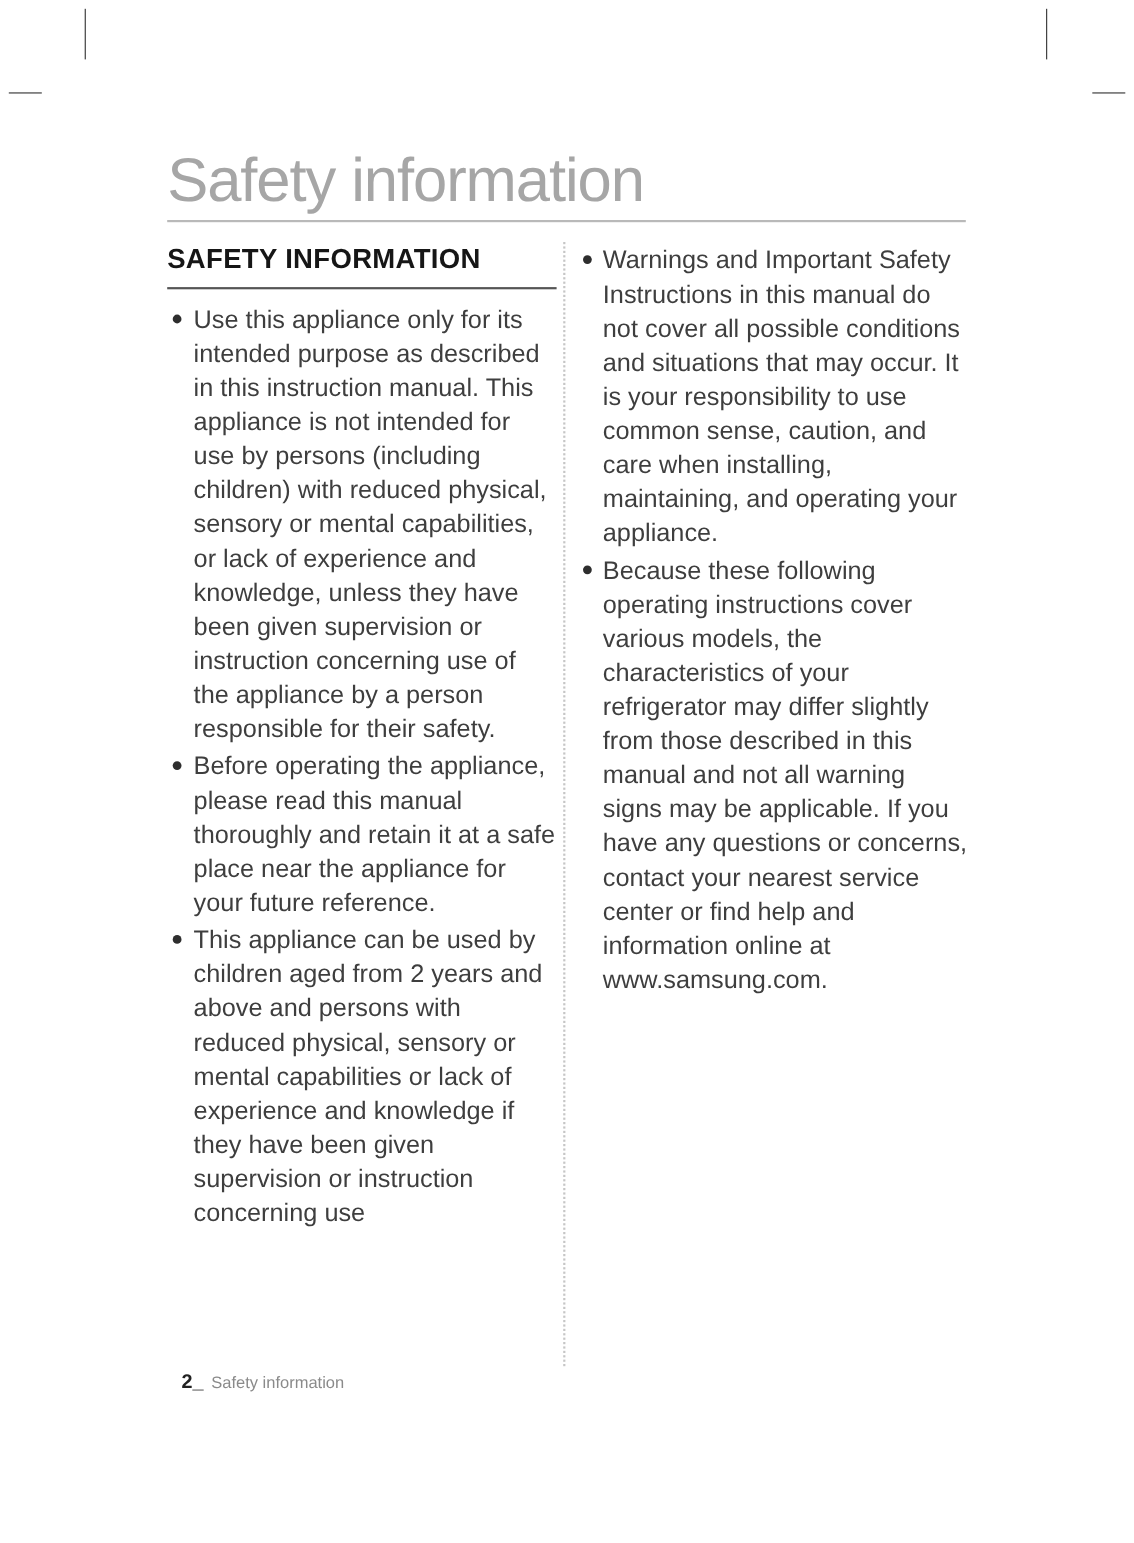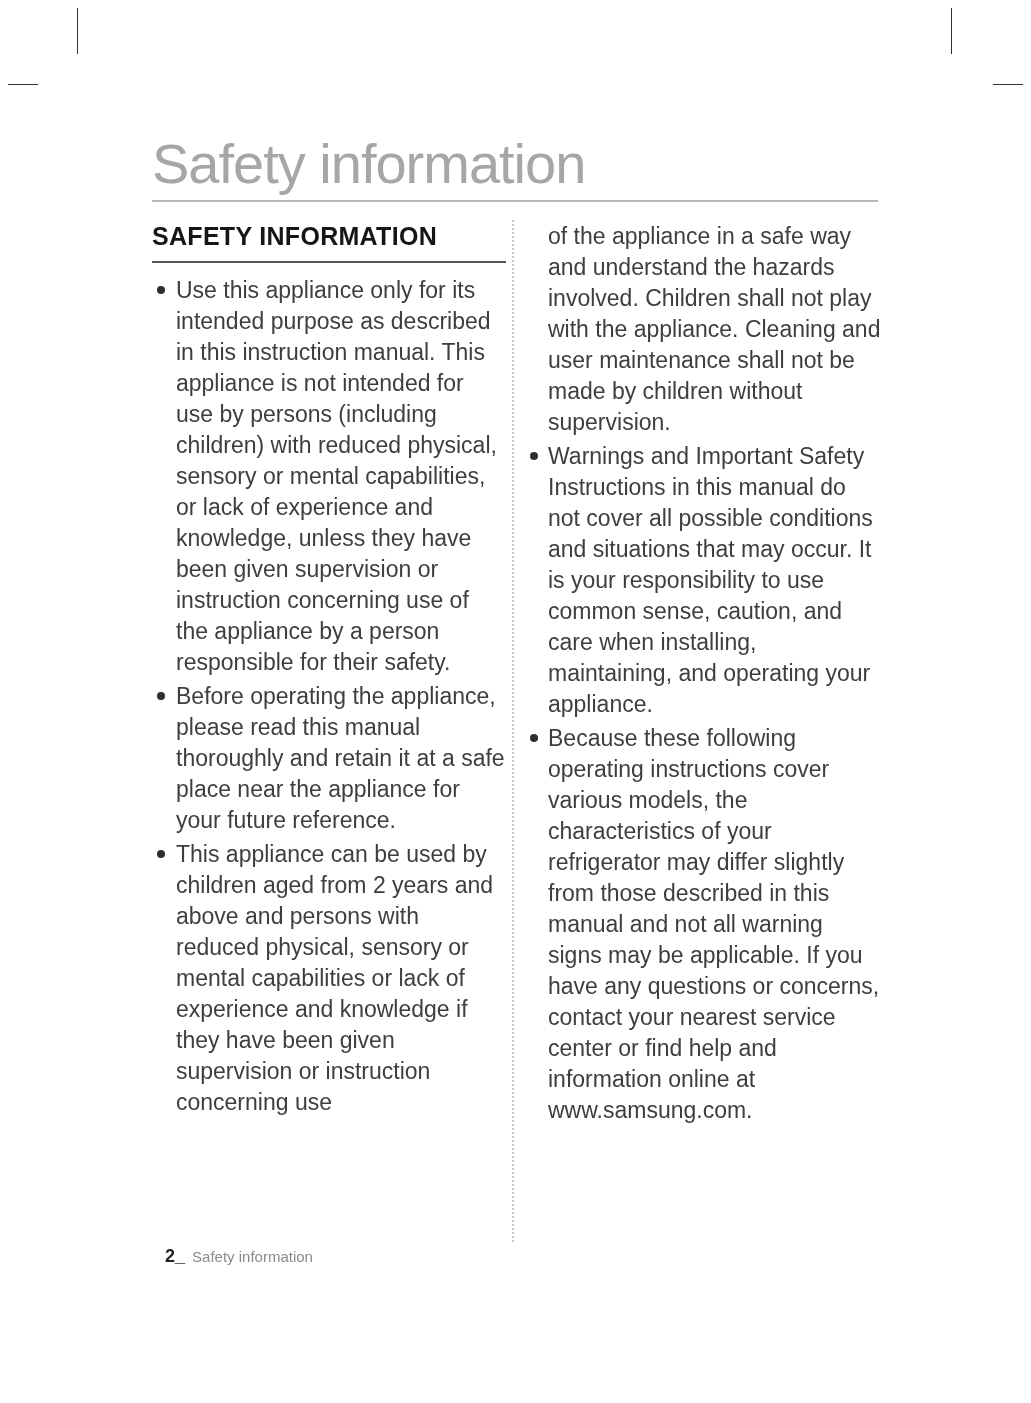--- a/index.html
+++ b/index.html
@@ -131,21 +131,20 @@
   <div class="col left">
     <h2>SAFETY INFORMATION</h2>
     <ul>
       <li>Use this appliance only for its intended purpose as described in this instruction manual. This appliance is not intended for use by persons (including children) with reduced physical, sensory or mental capabilities, or lack of experience and knowledge, unless they have been given supervision or instruction concerning use of the appliance by a person responsible for their safety.</li>
       <li>Before operating the appliance, please read this manual thoroughly and retain it at a safe place near the appliance for your future reference.</li>
       <li>This appliance can be used by children aged from 2 years and above and persons with reduced physical, sensory or mental capabilities or lack of experience and knowledge if they have been given supervision or instruction concerning use</li>
     </ul>
   </div>
 
   <div class="col right">
-    <p class="cont">of the appliance in a safe way and understand the hazards involved. Children shall not play with the appliance. Cleaning and user maintenance shall not be made by children without supervision.</p>
     <ul>
       <li>Warnings and Important Safety Instructions in this manual do not cover all possible conditions and situations that may occur. It is your responsibility to use common sense, caution, and care when installing, maintaining, and operating your appliance.</li>
       <li>Because these following operating instructions cover various models, the characteristics of your refrigerator may differ slightly from those described in this manual and not all warning signs may be applicable. If you have any questions or concerns, contact your nearest service center or find help and information online at www.samsung.com.</li>
     </ul>
   </div>
 
   <div class="page-footer">
     <span class="pf-num">2</span><span class="pf-sep">_</span><span class="pf-label">Safety information</span>
   </div>
 

